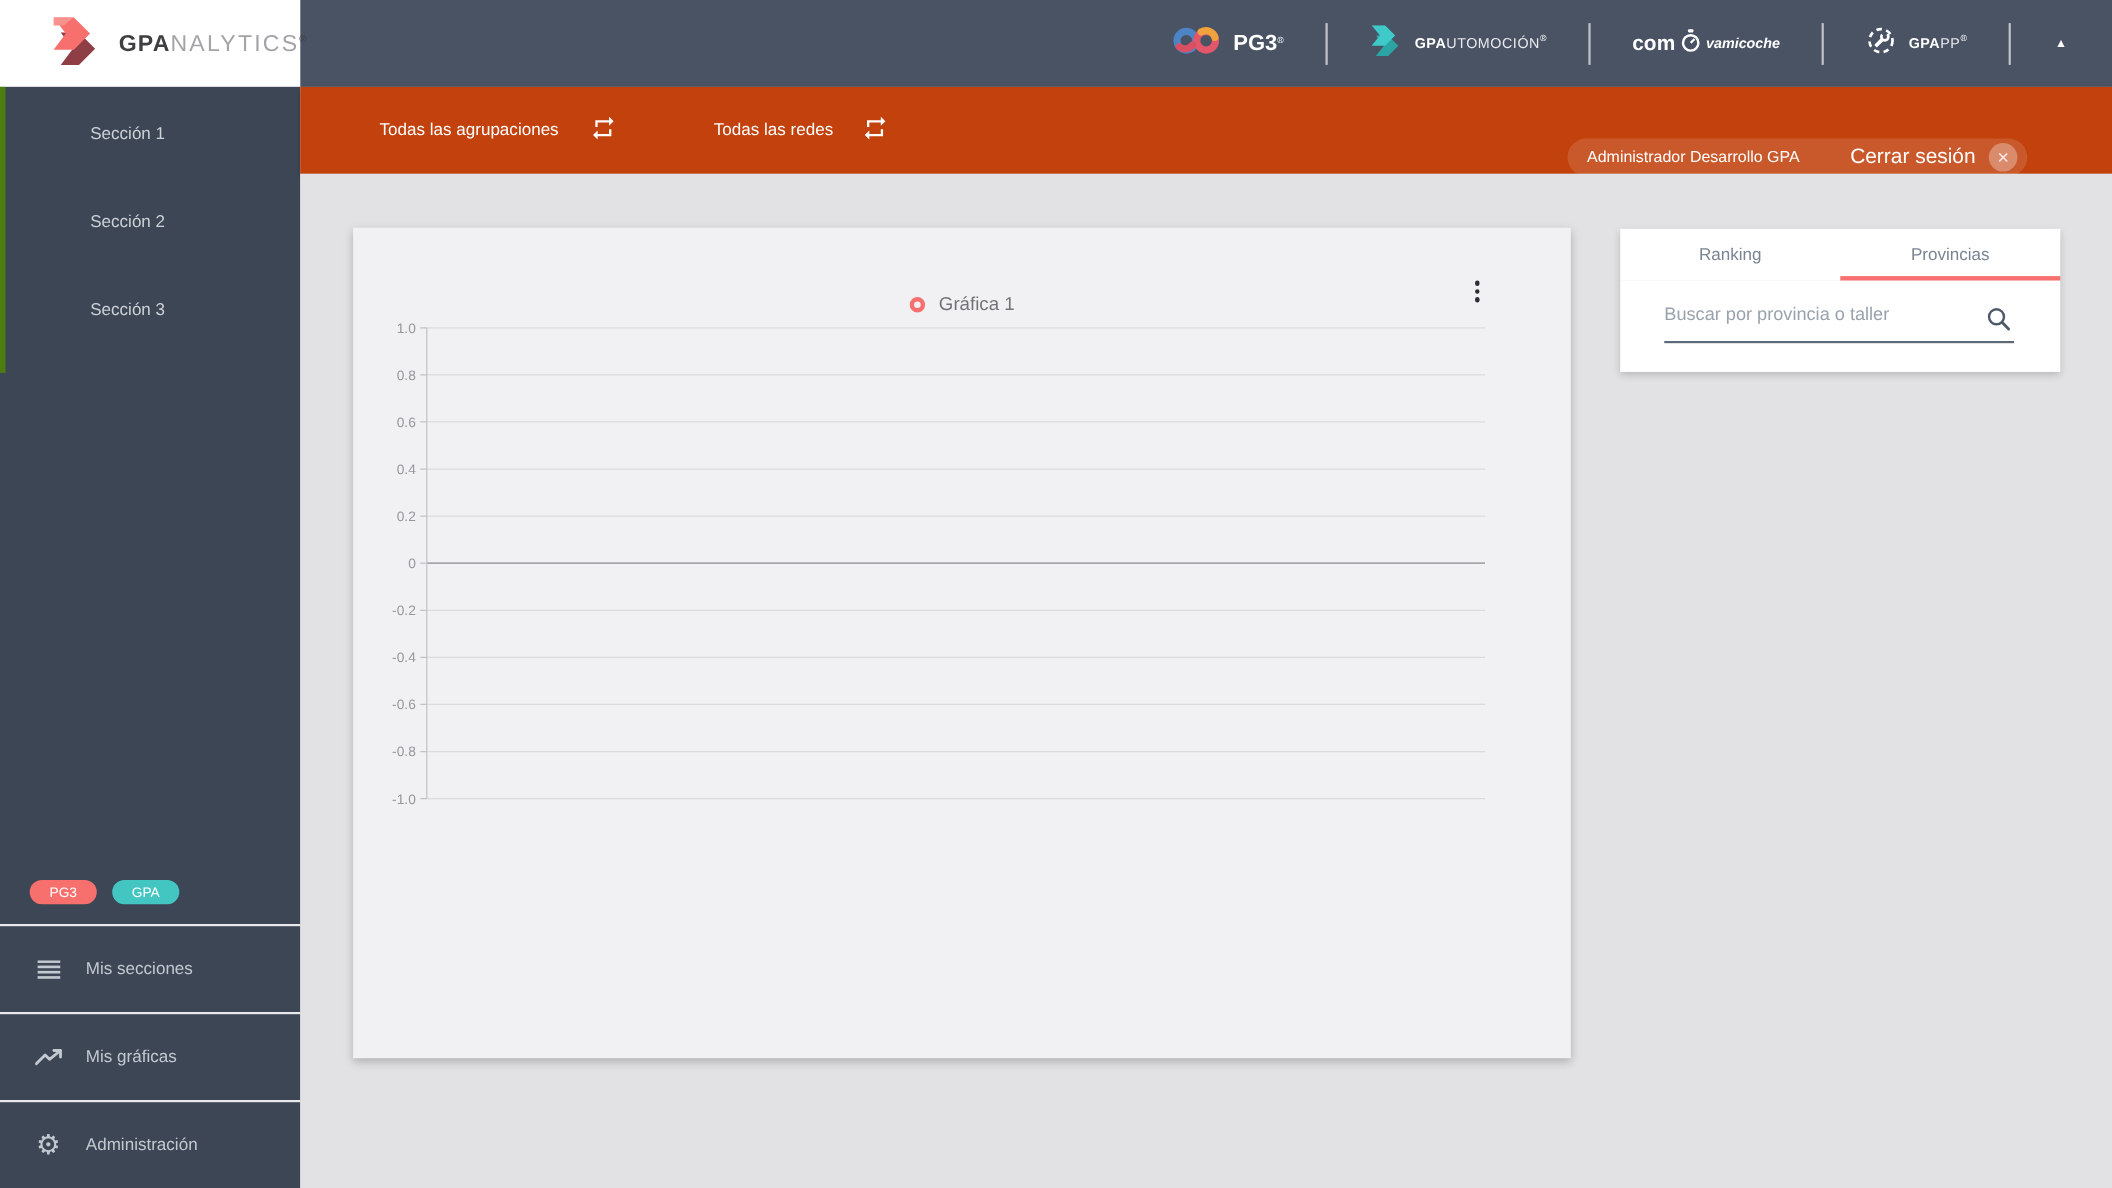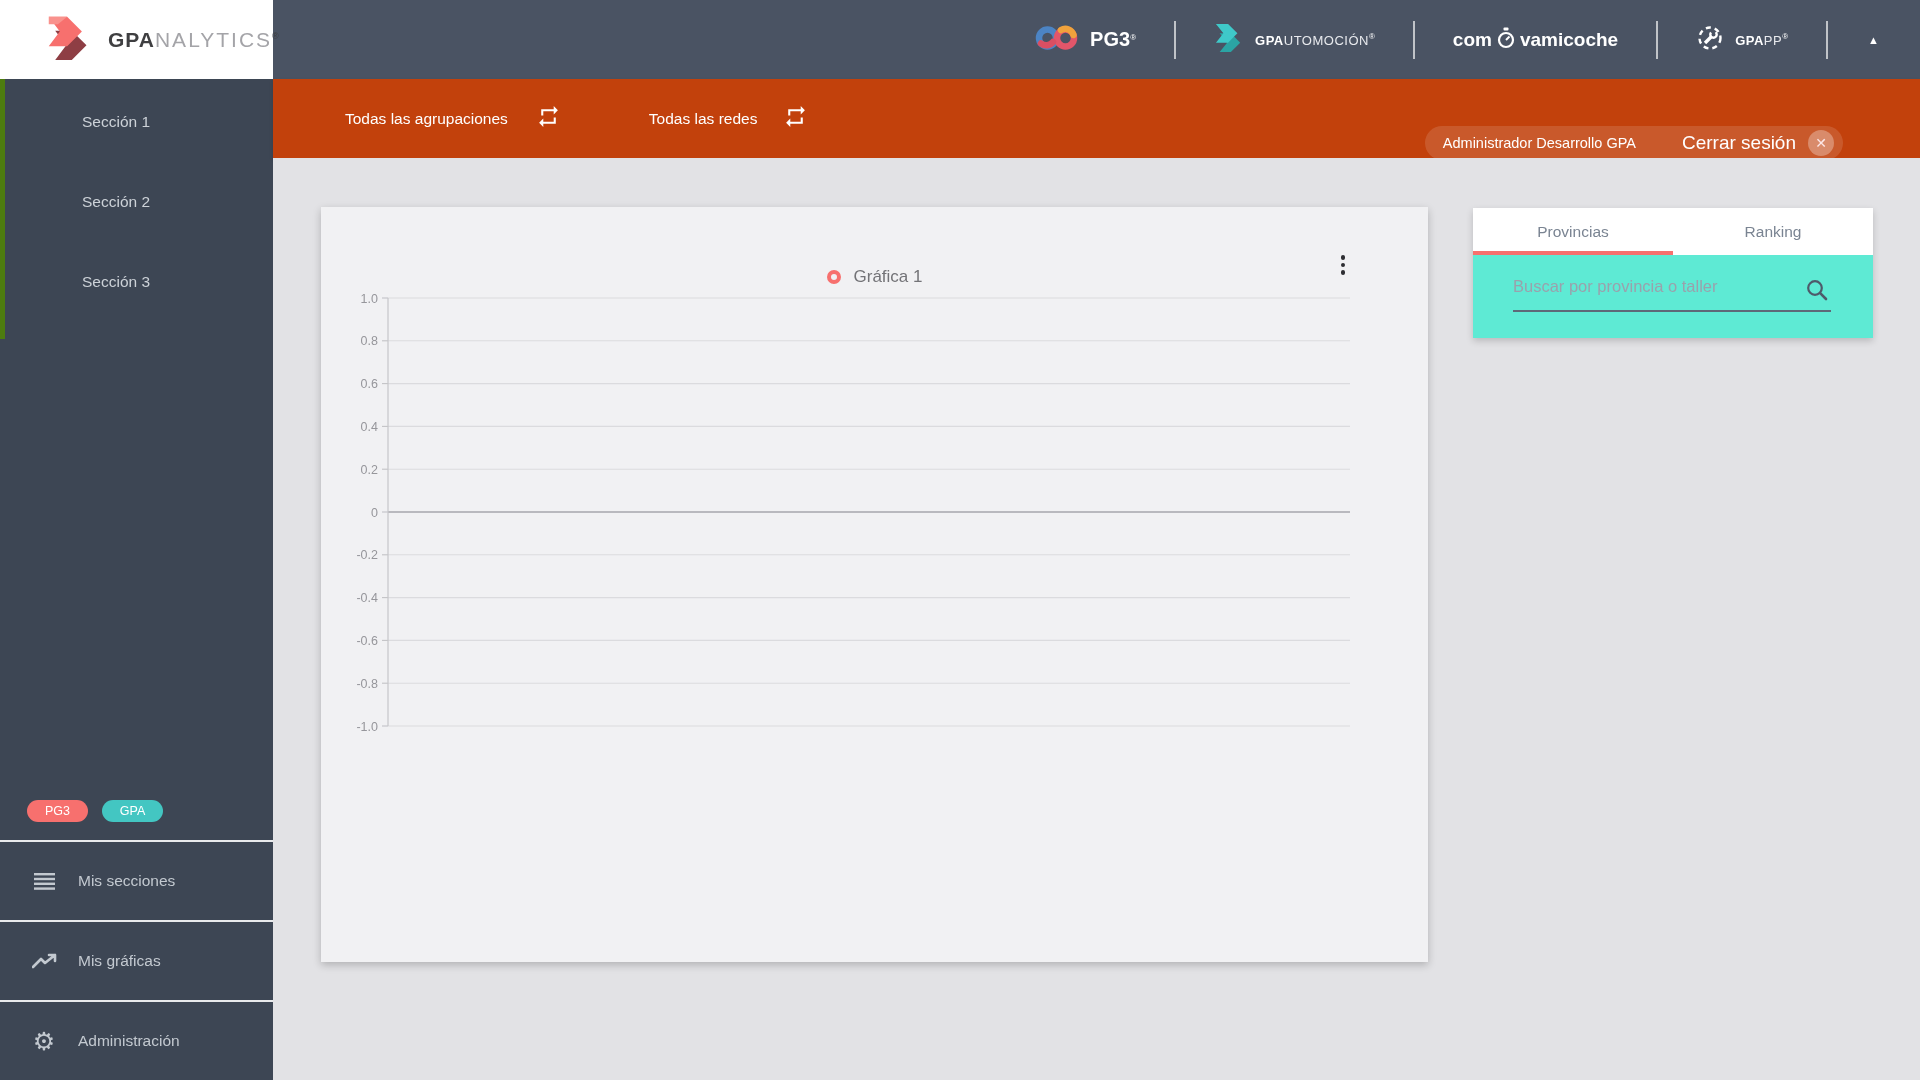--- a/index.html
+++ b/index.html
@@ -18,21 +18,21 @@
   .logo-text .bold { font-weight:bold; color:#3f3f41; }
   .logo-text .light { color:#a4a4a8; letter-spacing:2px; }
   .logo-text sup { font-size:9px; color:#3f3f41; }
   .header-logos { flex:1; display:flex; align-items:center; justify-content:flex-end; padding-right:41px; color:#fff; }
   .hlogo { display:flex; align-items:center; gap:11px; padding:0 38px; white-space:nowrap; }
   .hlogo .t-big { font-size:20px; font-weight:bold; }
   .hlogo .t-sm-b { font-size:13px; font-weight:bold; letter-spacing:.5px; }
   .hlogo .t-sm-l { font-size:13px; letter-spacing:.5px; color:#e8eaee; }
   .hlogo sup { font-size:8px; }
   .hlogo .t-mid-b { font-size:19px; font-weight:bold; }
-  .hlogo .t-mid-i { font-size:19px; font-weight:bold; }
+  .hlogo .t-mid-i { font-size:13px; font-weight:bold; font-style:italic; }
   .hdivider { width:2px; height:38px; background:rgba(255,255,255,.65); }
   .collapse-btn { margin-left:40px; color:#fff; font-size:11px; cursor:pointer; }
 
   
   .sidebar { position:absolute; left:0; top:79px; width:273px; height:1001px; background:#3D4654; display:flex; flex-direction:column; }
   .sections-group { border-left:5px solid #4d7c0f; padding-top:3px; min-height:260px; }
   .section-item { height:80px; display:flex; align-items:center; padding-left:77px; color:#CDD2D8; font-size:15.5px; cursor:pointer; }
   .sidebar-spacer { flex:1; }
   .badges { display:flex; gap:14px; padding:0 0 18px 27px; }
   .badge { min-width:61px; height:22px; border-radius:11px; display:flex; align-items:center; justify-content:center; font-size:12.5px; color:#fff; padding:0 12px; cursor:pointer; }
@@ -62,21 +62,21 @@
   .kebab .dot { width:4.5px; height:4.5px; border-radius:50%; background:#2e2e32; }
   .legend { position:absolute; top:60px; left:0; width:100%; display:flex; justify-content:center; align-items:center; gap:13px; }
   .legend-ring { width:14px; height:14px; border:4px solid #F7706E; border-radius:50%; }
   .legend-label { font-size:17px; color:#737377; }
   #plot-svg { position:absolute; left:20px; top:70px; }
 
   .side-panel { position:absolute; left:1200px; top:50px; width:400px; height:130px; box-shadow:0 3px 7px rgba(0,0,0,.18); }
   .tabbar { height:47px; background:#ffffff; display:flex; }
   .tab { flex:1; display:flex; align-items:center; justify-content:center; font-size:15.5px; color:#7A8492; position:relative; cursor:pointer; }
   .tab.active::after { content:""; position:absolute; left:0; bottom:0; width:100%; height:4px; background:#F7706E; }
-  .panel-body { height:83px; background:#5eead4; padding:0 42px 16px 40px; }
+  .panel-body { height:83px; background:#ffffff; padding:0 42px 16px 40px; }
   .search-row { position:relative; height:57px; border-bottom:2px solid #5E6978; display:flex; align-items:flex-end; }
   .search-input { width:100%; border:none; outline:none; background:transparent; font-family:"Liberation Sans",sans-serif; font-size:16.5px; color:#5A6472; padding:0 34px 14px 0; }
   .search-input::placeholder { color:#99A2AC; opacity:1; }
   .search-icon { position:absolute; right:2px; bottom:8px; display:flex; cursor:pointer; }
 </style>
 </head>
 <body>
 
 <div class="app">
 
@@ -257,25 +257,25 @@
           <text x="37" y="410.7" text-anchor="end" font-size="12.5" fill="#96969B" font-family="Liberation Sans, sans-serif">-0.8</text>
           <line x1="47" x2="1009" y1="449" y2="449" stroke="#DBDBDE" stroke-width="1.1"></line>
           <line x1="41" x2="47" y1="449" y2="449" stroke="#C2C2C6" stroke-width="1.1"></line>
           <text x="37" y="453.5" text-anchor="end" font-size="12.5" fill="#96969B" font-family="Liberation Sans, sans-serif">-1.0</text>
           <line x1="47" x2="47" y1="21" y2="449" stroke="#C6C6CA" stroke-width="1.2"></line>
         </svg>
     </section>
 
     <section class="side-panel">
       <div class="tabbar">
+        <div class="tab">
+            <span>Ranking</span>
+          </div>
         <div class="tab active">
             <span>Provincias</span>
-          </div>
-        <div class="tab">
-            <span>Ranking</span>
           </div>
       </div>
       <div class="panel-body">
         <div class="search-row">
           <input class="search-input" type="text" placeholder="Buscar por provincia o taller" style="">
           <span class="search-icon">
             <svg width="24" height="24" viewBox="0 0 24 24">
                 <circle cx="10" cy="10" r="6.8" fill="none" stroke="#4E5A6A" stroke-width="2.2"></circle>
                 <line x1="15.2" y1="15.2" x2="21" y2="21" stroke="#4E5A6A" stroke-width="2.6" stroke-linecap="round"></line>
               </svg>

